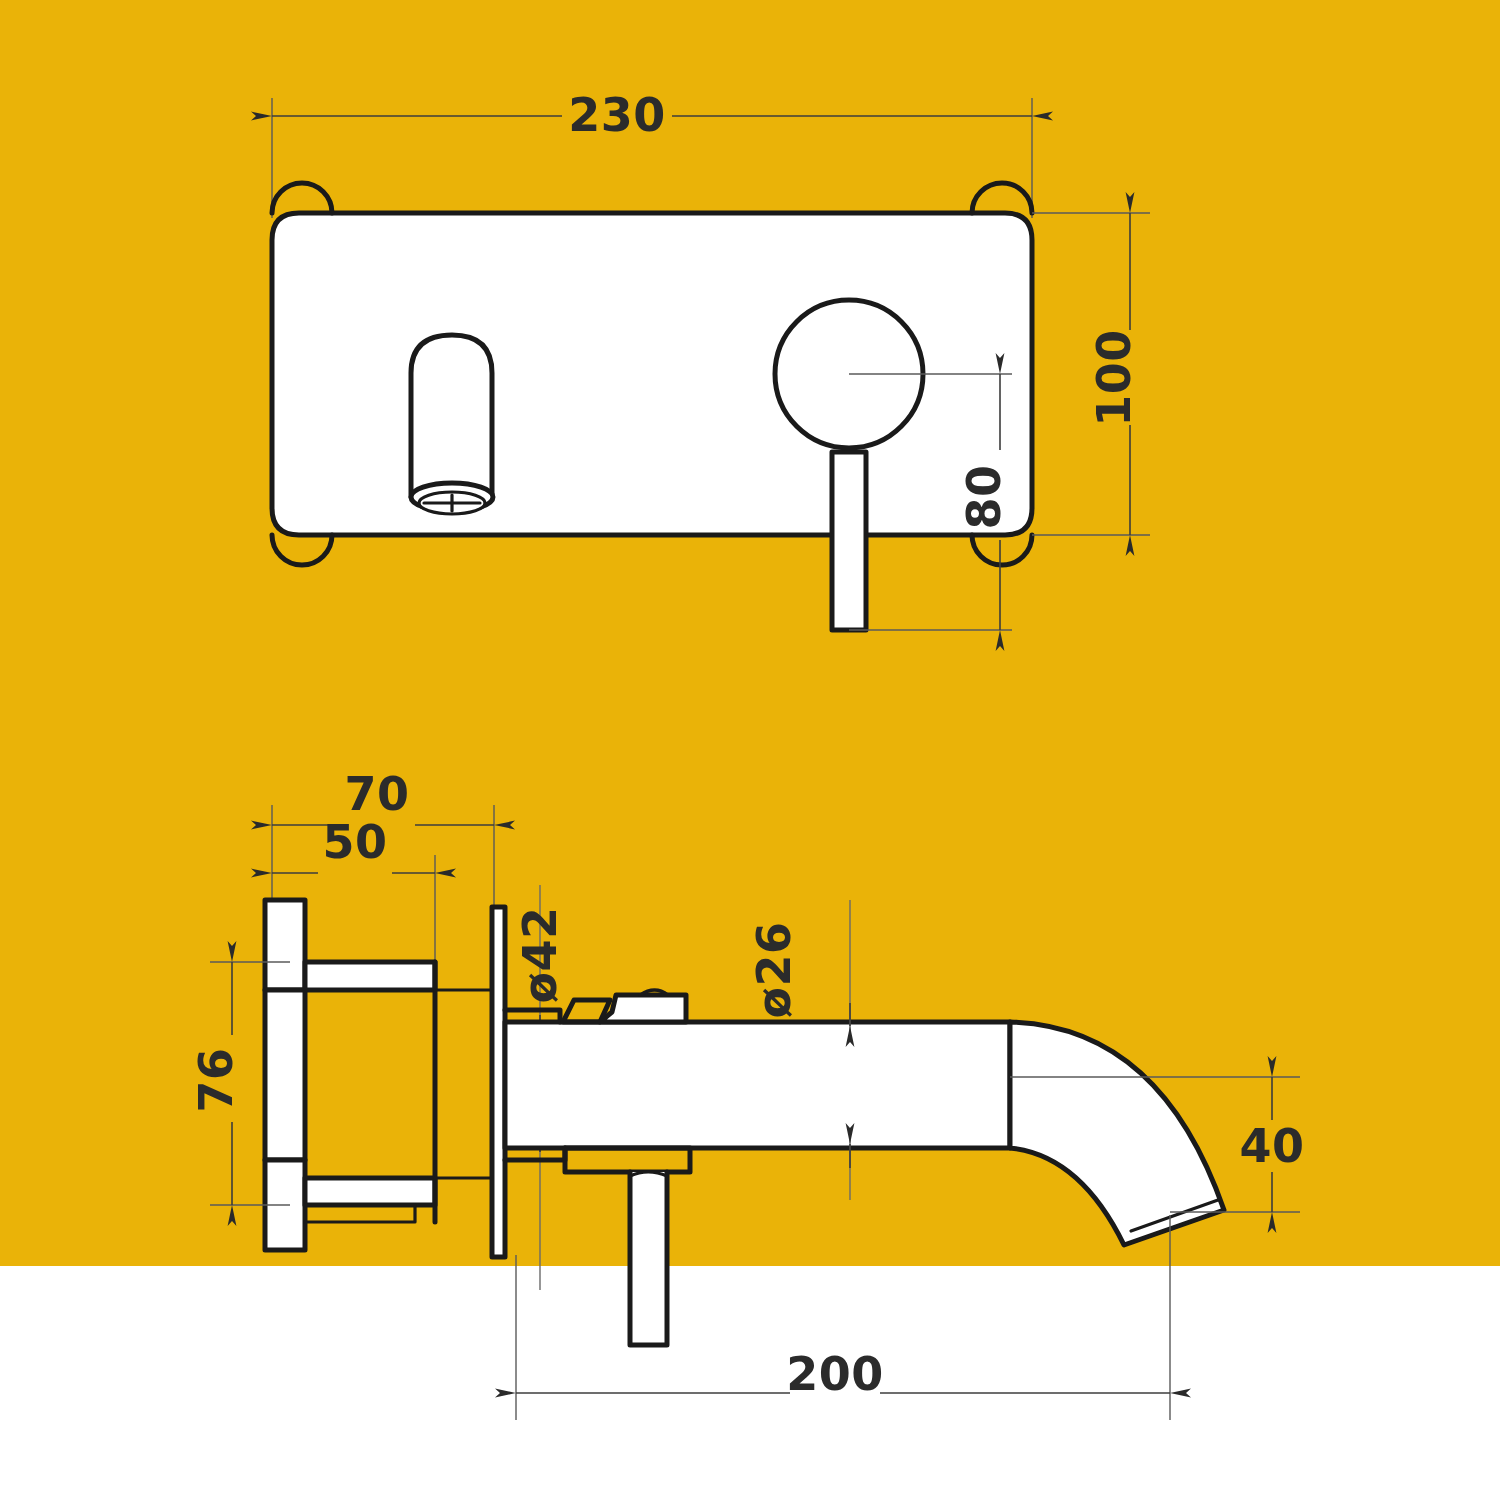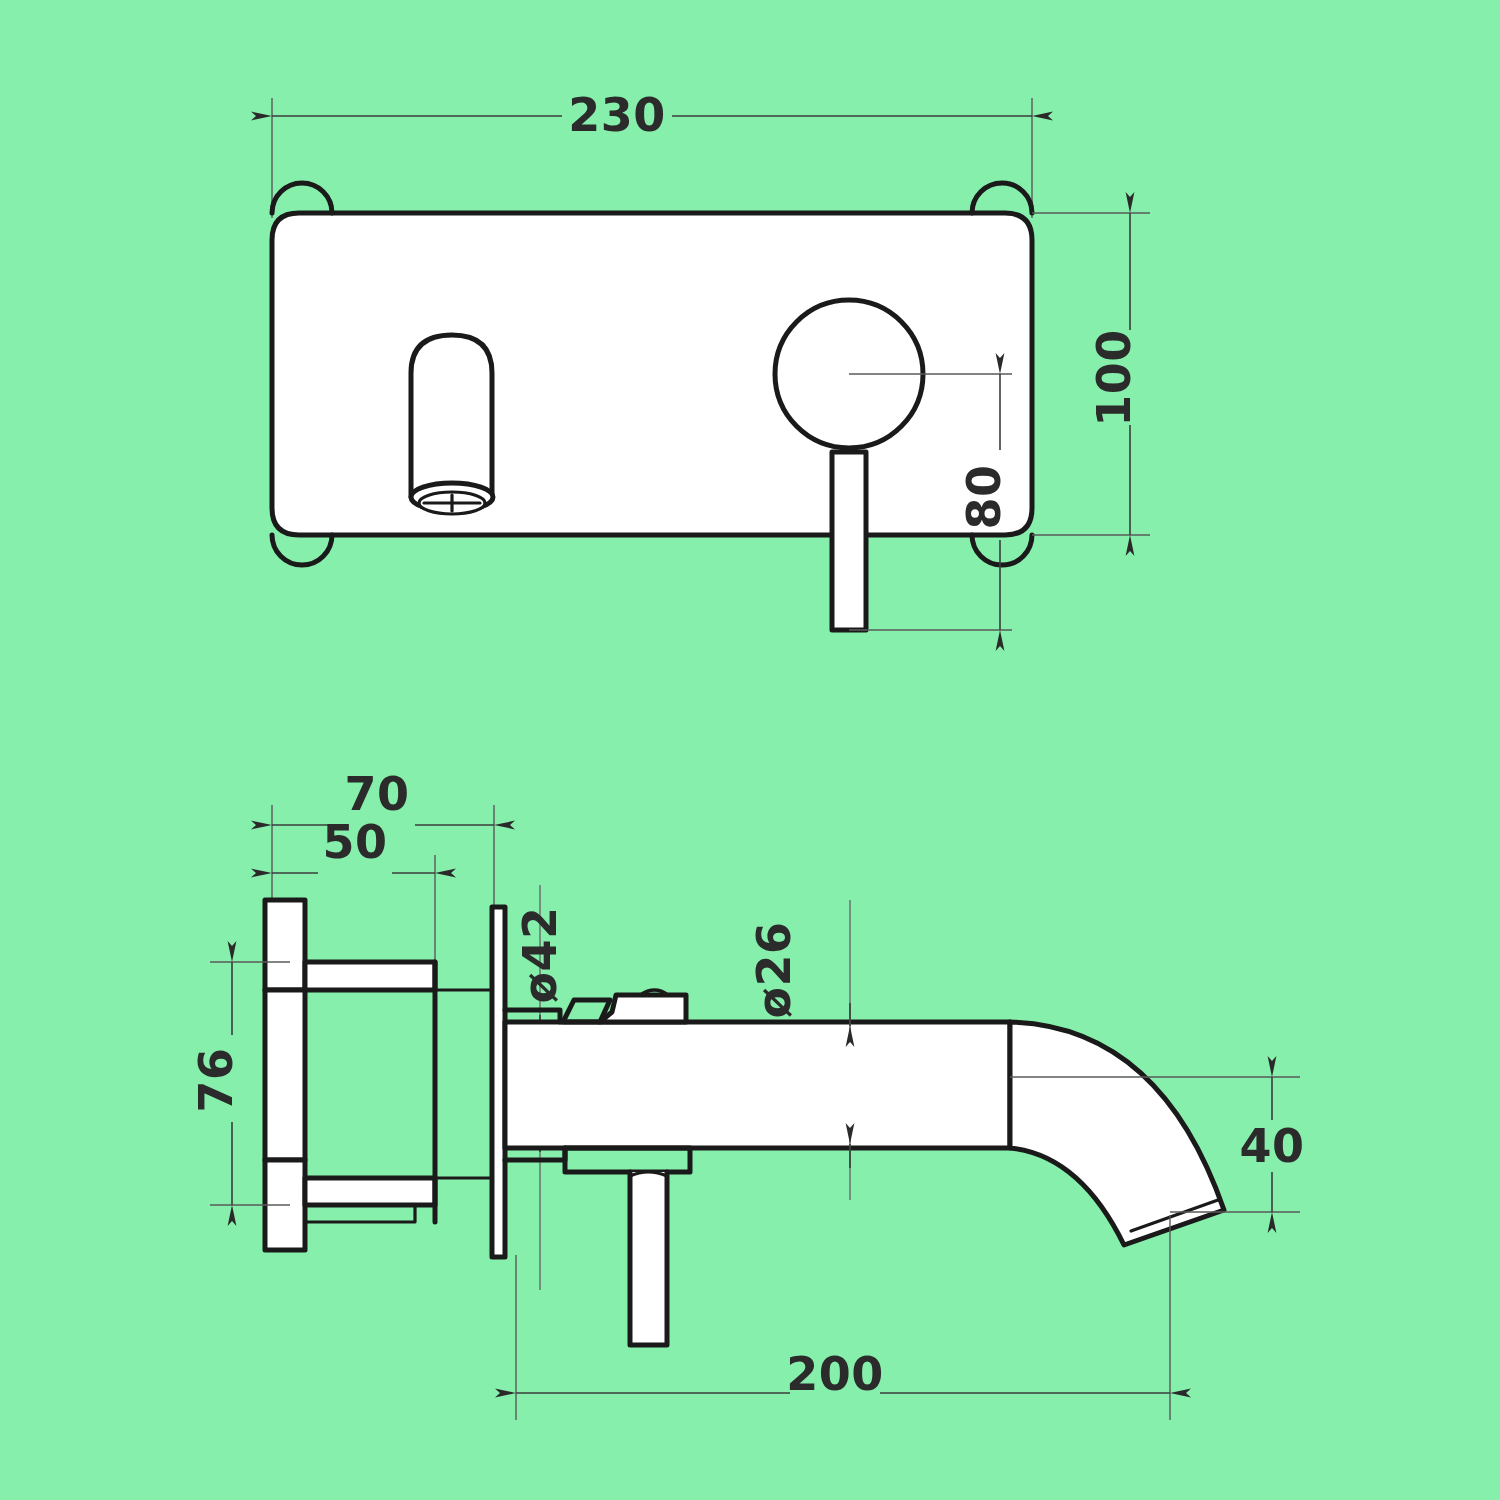--- a/index.html
+++ b/index.html
@@ -9,22 +9,22 @@
   }
   body {
     width: 1500px;
     height: 1500px;
     font-family: "DejaVu Sans", sans-serif;
     overflow: hidden;
   }
   #drawing-root {
     position: relative;
     width: 1500px;
-    height: 1500px;
-    background: #86efac;
+    height: 1266px;
+    background: #eab308;
   }
   svg#tech-drawing {
     display: block;
     width: 1500px;
     height: 1500px;
   }
   .part-line {
     fill: none;
     stroke: #1a1a1a;
     stroke-width: 5;

